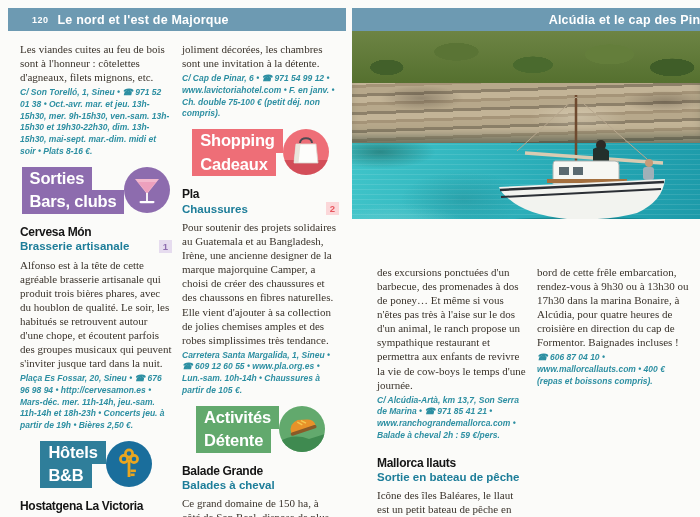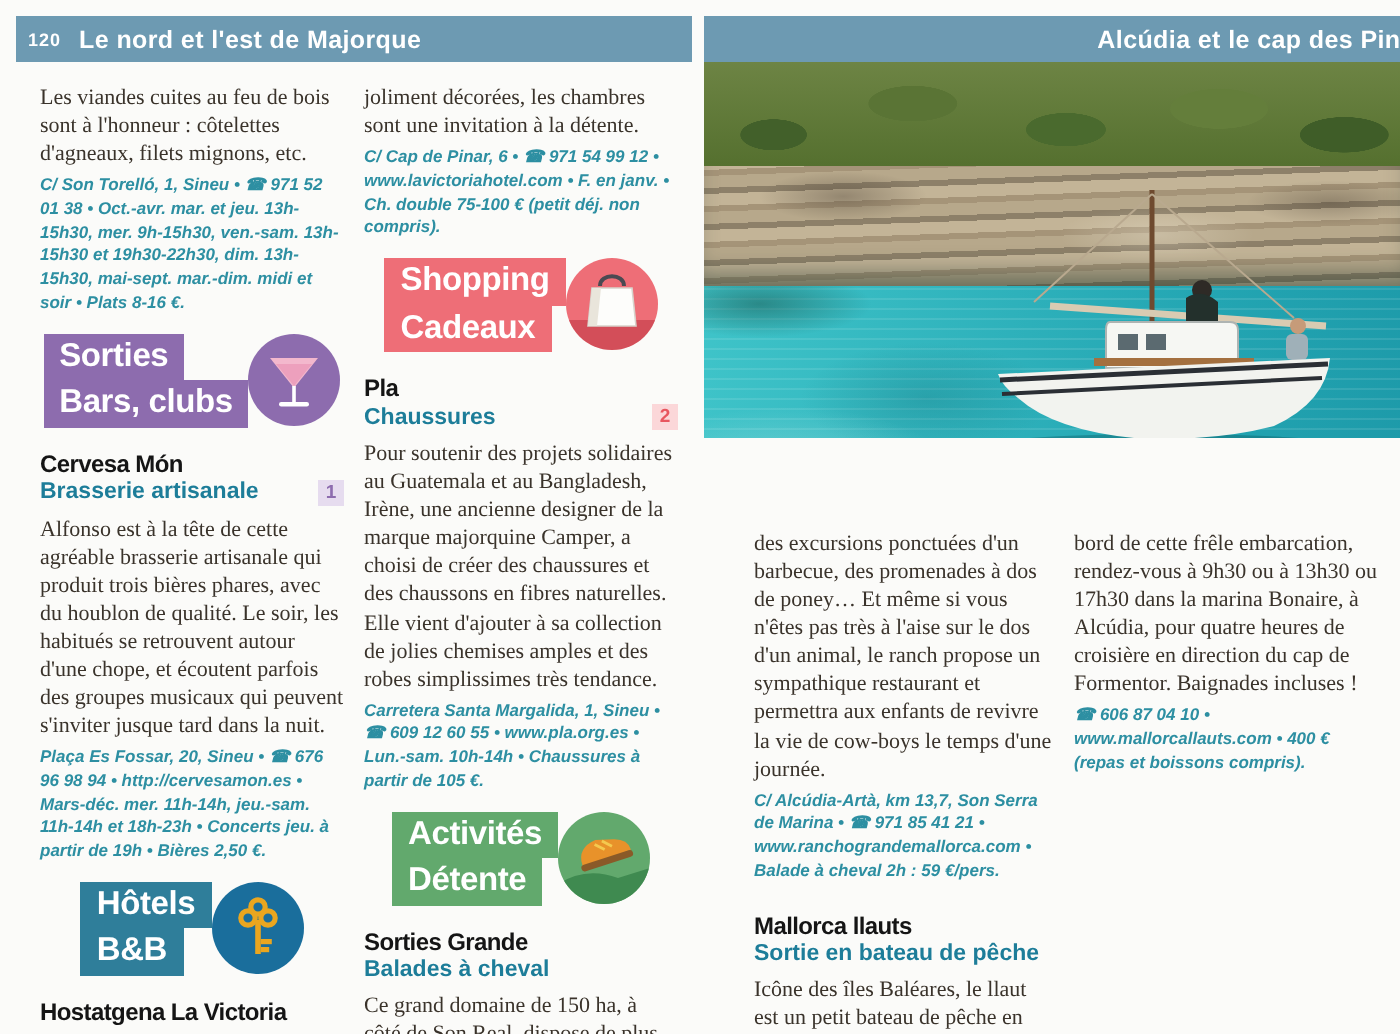--- a/index.html
+++ b/index.html
@@ -1,21 +1,21 @@
 <!DOCTYPE html>
 <html><head>
 <meta charset="utf-8">
 <style>
   html,body{margin:0;padding:0;}
   body{width:700px;height:517px;background:#fbfbf9;font-family:"Liberation Sans",sans-serif;position:relative;overflow:hidden;}
   .sheet{position:absolute;inset:0;}
 
   
   .hdr{position:absolute;top:8px;height:23px;background:#6d9ab2;color:#fff;display:flex;align-items:center;gap:9px;}
-  .hdr-left{left:8px;width:338px;padding-left:6px;box-sizing:border-box;}
+  .hdr-left{left:8px;width:338px;padding-left:24px;box-sizing:border-box;}
   .hdr-right{left:352px;width:398px;justify-content:flex-end;padding-right:12px;box-sizing:border-box;}
   .pgnum{font-size:9px;font-weight:bold;letter-spacing:.5px;}
   .hdr-title{font-size:12.5px;font-weight:bold;letter-spacing:.2px;}
 
   
   .photo{position:absolute;left:352px;top:31px;width:348px;height:188px;overflow:hidden;
     background:linear-gradient(105deg,#45c6cb,#28a9b4 55%,#1f9dab);}
   .veg{position:absolute;left:0;top:0;width:100%;height:52px;
     background:
       radial-gradient(30px 14px at 10% 70%,#42602a 55%,transparent 56%),
@@ -200,21 +200,21 @@
         <path d="M0,36 Q14,27 30,33 L46,28 L46,46 L0,46 Z" fill="#3f8a50" clip-path="url(#shoeclip)"></path>
         <g transform="rotate(-18 23 21)">
           <path d="M11 23 Q11 14 21 13 L30 15.5 Q36.5 17.5 36.5 23 L11 25 Z" fill="#e8922a"></path>
           <rect x="10" y="23" width="27" height="3.4" rx="1.7" fill="#8a5a28"></rect>
           <line x1="20" y1="15" x2="24" y2="19" stroke="#f4c94f" stroke-width="1.4"></line>
           <line x1="24" y1="14.5" x2="28" y2="18.5" stroke="#f4c94f" stroke-width="1.4"></line>
         </g>
       </svg>
     </div>
 
-    <h3>Sorties Grande</h3>
+    <h3>Balade Grande</h3>
     <div class="subrow">
       <span>Balades à cheval</span>
     </div>
     <p class="serif">Ce grand domaine de 150 ha, à côté de Son Real, dispose de plus de 100 chevaux : voilà de quoi satisfaire tous les goûts et tous les niveaux ! Été comme hiver, la famille Martorell propose des balades de 3h sur la plage,</p>
   </div>
 
   <div class="col col3">
     <p class="serif">des excursions ponctuées d'un barbecue, des promenades à dos de poney… Et même si vous n'êtes pas très à l'aise sur le dos d'un animal, le ranch propose un sympathique restaurant et permettra aux enfants de revivre la vie de cow-boys le temps d'une journée.</p>
     <p class="contact">C/ Alcúdia-Artà, km 13,7, Son Serra de Marina • ☎ 971 85 41 21 • www.ranchograndemallorca.com • Balade à cheval 2h : 59 €/pers.</p>
 

